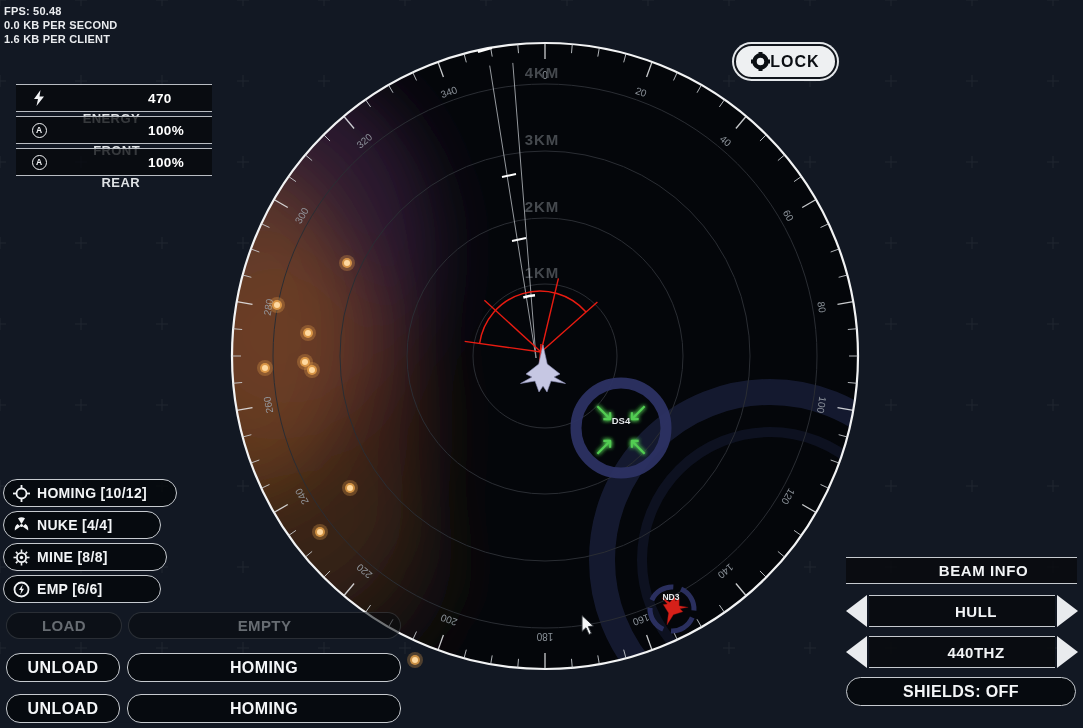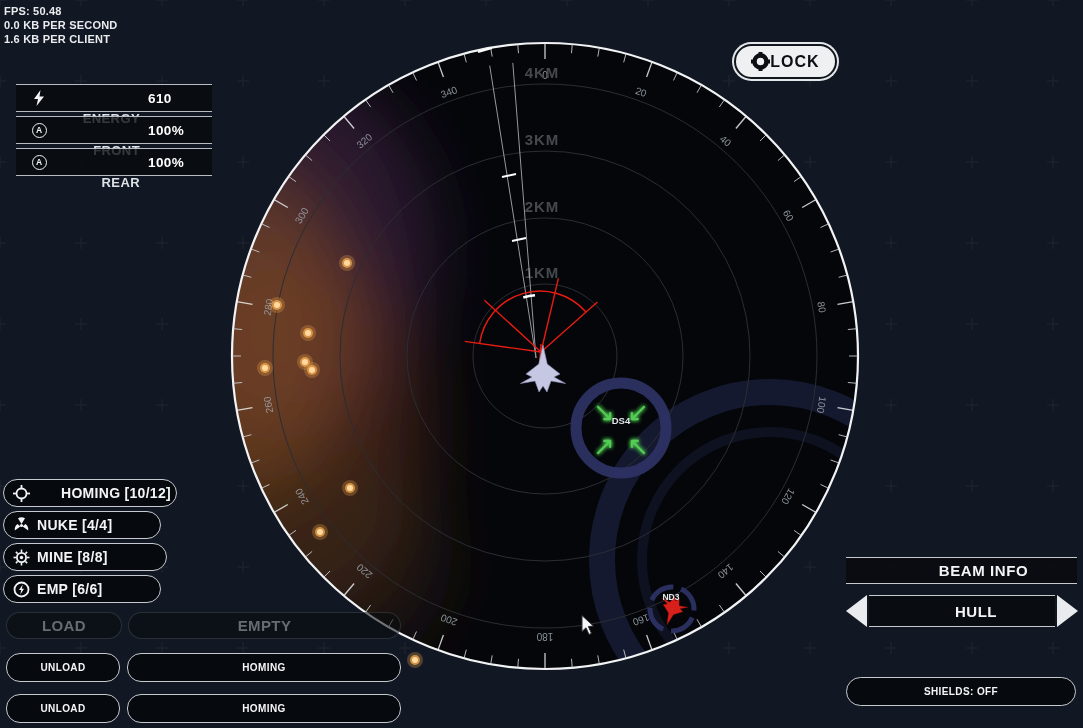--- a/index.html
+++ b/index.html
@@ -23,21 +23,21 @@
   
   .weapon-pill{position:absolute;left:3px;height:28px;border:1.5px solid #c6cacf;border-radius:15px;
                background:rgba(5,8,12,.84);display:flex;align-items:center;padding-left:9px;box-sizing:border-box;
                color:#f2f4f6;font-size:14px;font-weight:700;letter-spacing:.3px;}
   .weapon-pill .wicon{width:17px;height:17px;margin-right:7px;display:flex;}
 
   
   .ctl-btn{position:absolute;box-sizing:border-box;display:flex;align-items:center;justify-content:center;
            border-radius:14px;font-weight:700;letter-spacing:.4px;}
   .ctl-dim{border:1px solid rgba(150,155,160,.22);background:rgba(8,11,15,.55);color:#676c72;font-size:15px;}
-  .ctl-lit{border:1.3px solid #c6cacf;background:rgba(5,8,12,.86);color:#f4f6f8;font-size:10px;}
+  .ctl-lit{border:1.3px solid #c6cacf;background:rgba(5,8,12,.86);color:#f4f6f8;font-size:16px;}
 
   
   .bar-box{position:absolute;box-sizing:border-box;background:rgba(8,10,14,.82);
            border-top:1px solid #c6cacf;border-bottom:1px solid #c6cacf;display:flex;align-items:center;justify-content:center;
            color:#f2f4f6;font-weight:700;padding-left:44px;}
   .selector{position:absolute;display:flex;align-items:stretch;}
   .sel-arrow{width:21px;background:#e9ebee;}
   .sel-arrow.left{clip-path:polygon(100% 0,0 50%,100% 100%);margin-right:2px;}
   .sel-arrow.right{clip-path:polygon(0 0,100% 50%,0 100%);margin-left:2px;}
   .sel-value{flex:1;background:rgba(8,10,14,.86);border-top:1px solid #c6cacf;border-bottom:1px solid #c6cacf;
@@ -421,21 +421,21 @@
     <div>1.6 KB PER CLIENT</div>
   </div>
 
   <div class="stat-bar panel" style="top:84px;">
     <span class="sicon">
       <svg width="12" height="16" viewBox="0 0 12 16">
           <path d="M7.5,0 L1,9 L5,9 L3.5,16 L11,6.5 L6.5,6.5 Z" fill="#f2f4f6"></path>
         </svg>
     </span>
     <span class="slabel">ENERGY</span>
-    <span class="svalue">610</span>
+    <span class="svalue">470</span>
   </div>
   <div class="stat-bar panel" style="top:116px;">
     <span class="sicon">
         <span class="circle-a">A</span>
       </span>
     <span class="slabel">FRONT</span>
     <span class="svalue">100%</span>
   </div>
   <div class="stat-bar panel" style="top:148px;">
     <span class="sicon">
@@ -453,21 +453,21 @@
           <rect x="7.5" y="0" width="4" height="4"></rect>
             <rect x="7.5" y="15" width="4" height="4"></rect>
           <rect x="0" y="7.5" width="4" height="4"></rect>
             <rect x="15" y="7.5" width="4" height="4"></rect>
         </g>
       </svg>
     </span>
     <span>LOCK</span>
   </div>
 
-  <div class="weapon-pill panel" style="top:479px;width:174px;gap:24px;">
+  <div class="weapon-pill panel" style="top:479px;width:174px;">
     <span class="wicon">
       <svg width="17" height="17" viewBox="0 0 17 17">
           <circle cx="8.5" cy="8.5" r="5" fill="none" stroke="#f2f4f6" stroke-width="1.8"></circle>
       <g stroke="#f2f4f6" stroke-width="1.8">
             <line x1="8.5" y1="0" x2="8.5" y2="3.5"></line>
             <line x1="8.5" y1="13.5" x2="8.5" y2="17"></line>
       <line x1="0" y1="8.5" x2="3.5" y2="8.5"></line>
             <line x1="13.5" y1="8.5" x2="17" y2="8.5"></line>
           </g>
         </svg>
@@ -526,16 +526,21 @@
   <div class="ctl-btn ctl-lit panel" style="left:127px;top:694px;width:274px;height:29px;">HOMING</div>
 
   <div class="bar-box panel" style="left:846px;top:557px;width:231px;height:27px;font-size:15px;letter-spacing:.6px;">BEAM INFO</div>
 
   <div class="selector panel" style="left:846px;top:595px;width:232px;height:32px;">
     <div class="sel-arrow left"></div>
     <div class="sel-value">HULL</div>
     <div class="sel-arrow right"></div>
   </div>
 
+  <div class="selector panel" style="left:846px;top:636px;width:232px;height:32px;">
+    <div class="sel-arrow left"></div>
+    <div class="sel-value">440THZ</div>
+    <div class="sel-arrow right"></div>
+  </div>
 
   <div class="ctl-btn ctl-lit panel" style="left:846px;top:677px;width:230px;height:29px;border-radius:15px;">SHIELDS: OFF</div>
 
 </div>
 
 </body></html>

